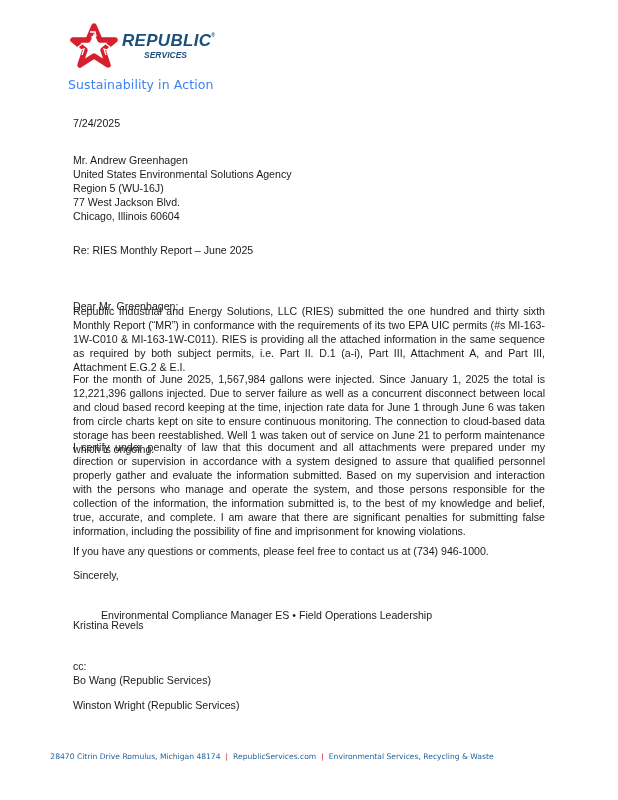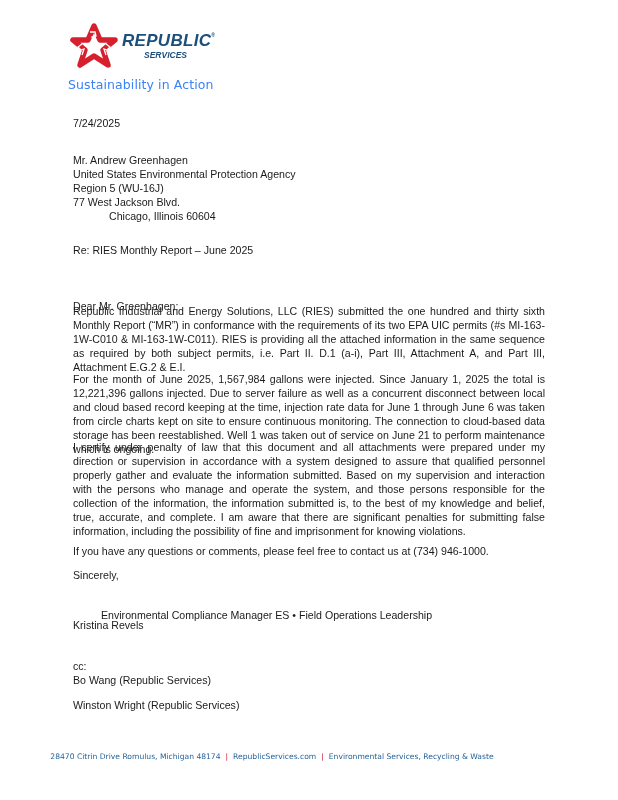--- a/index.html
+++ b/index.html
@@ -36,24 +36,24 @@
     </g>
   </svg>
   <div class="brand-name"><span>REPUBLIC</span><sup>®</sup></div>
   <div class="brand-sub">SERVICES</div>
 </div>
 <div class="tagline">Sustainability in Action</div>
 
 <div class="text" style="top:116px;">7/24/2025</div>
 
 <div class="text" style="top:153px;">Mr. Andrew Greenhagen</div>
-<div class="text" style="top:167px;">United States Environmental Protection Agency</div>
+<div class="text" style="top:167px;">United States Environmental Solutions Agency</div>
 <div class="text" style="top:181px;">Region 5 (WU-16J)</div>
 <div class="text" style="top:195px;">77 West Jackson Blvd.</div>
-<div class="text" style="top:209px;margin-left:36px;">Chicago, Illinois 60604</div>
+<div class="text" style="top:209px;">Chicago, Illinois 60604</div>
 
 <div class="text" style="top:243px;">Re: RIES Monthly Report – June 2025</div>
 
 <div class="text" style="top:277px;margin-top:22px;">Dear Mr. Greenhagen:</div>
 
 <div class="para" style="top:304px;">Republic Industrial and Energy Solutions, LLC (RIES) submitted the one hundred and thirty sixth Monthly Report (“MR”) in conformance with the requirements of its two EPA UIC permits (#s MI-163-1W-C010 &amp; MI-163-1W-C011). RIES is providing all the attached information in the same sequence as required by both subject permits, i.e. Part II. D.1 (a-i), Part III, Attachment A, and Part III, Attachment E.G.2 &amp; E.I.</div>
 <div class="para" style="top:372px;">For the month of June 2025, 1,567,984 gallons were injected. Since January 1, 2025 the total is 12,221,396 gallons injected. Due to server failure as well as a concurrent disconnect between local and cloud based record keeping at the time, injection rate data for June 1 through June 6 was taken from circle charts kept on site to ensure continuous monitoring. The connection to cloud-based data storage has been reestablished. Well 1 was taken out of service on June 21 to perform maintenance which is ongoing.</div>
 <div class="para" style="top:440px;">I certify under penalty of law that this document and all attachments were prepared under my direction or supervision in accordance with a system designed to assure that qualified personnel properly gather and evaluate the information submitted. Based on my supervision and interaction with the persons who manage and operate the system, and those persons responsible for the collection of the information, the information submitted is, to the best of my knowledge and belief, true, accurate, and complete. I am aware that there are significant penalties for submitting false information, including the possibility of fine and imprisonment for knowing violations.</div>
 <div class="text" style="top:544px;">If you have any questions or comments, please feel free to contact us at (734) 946-1000.</div>
 

